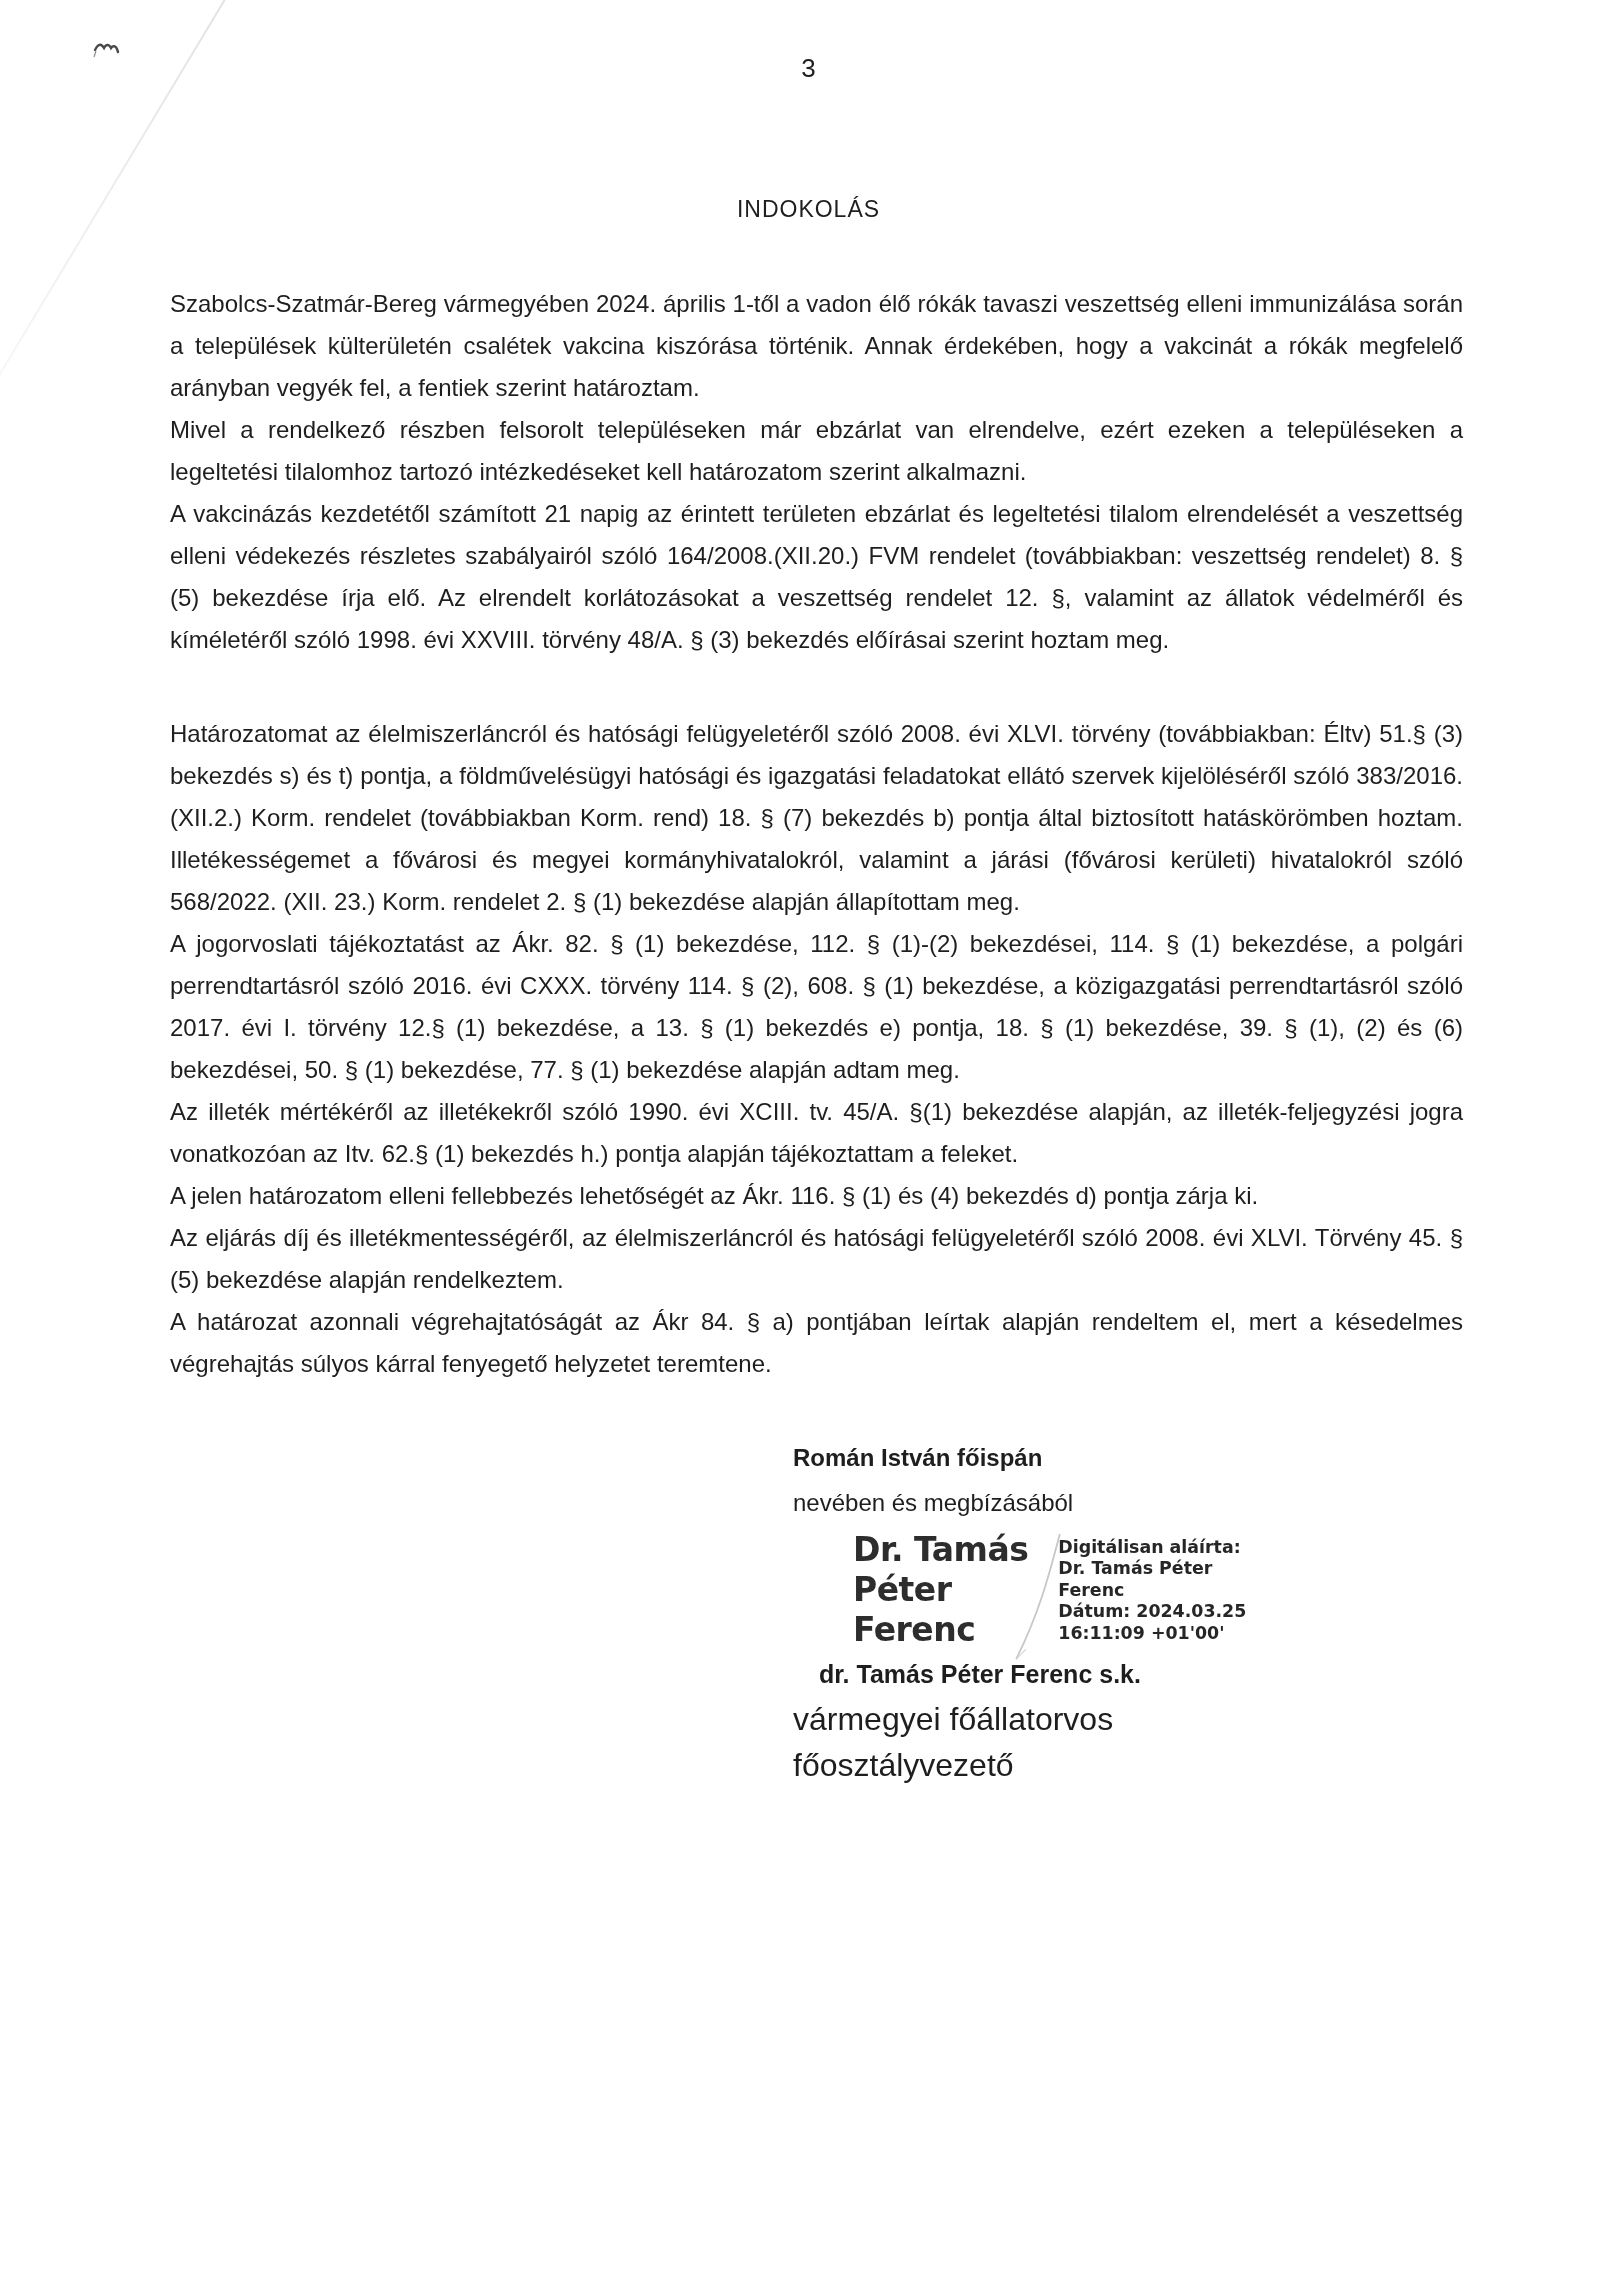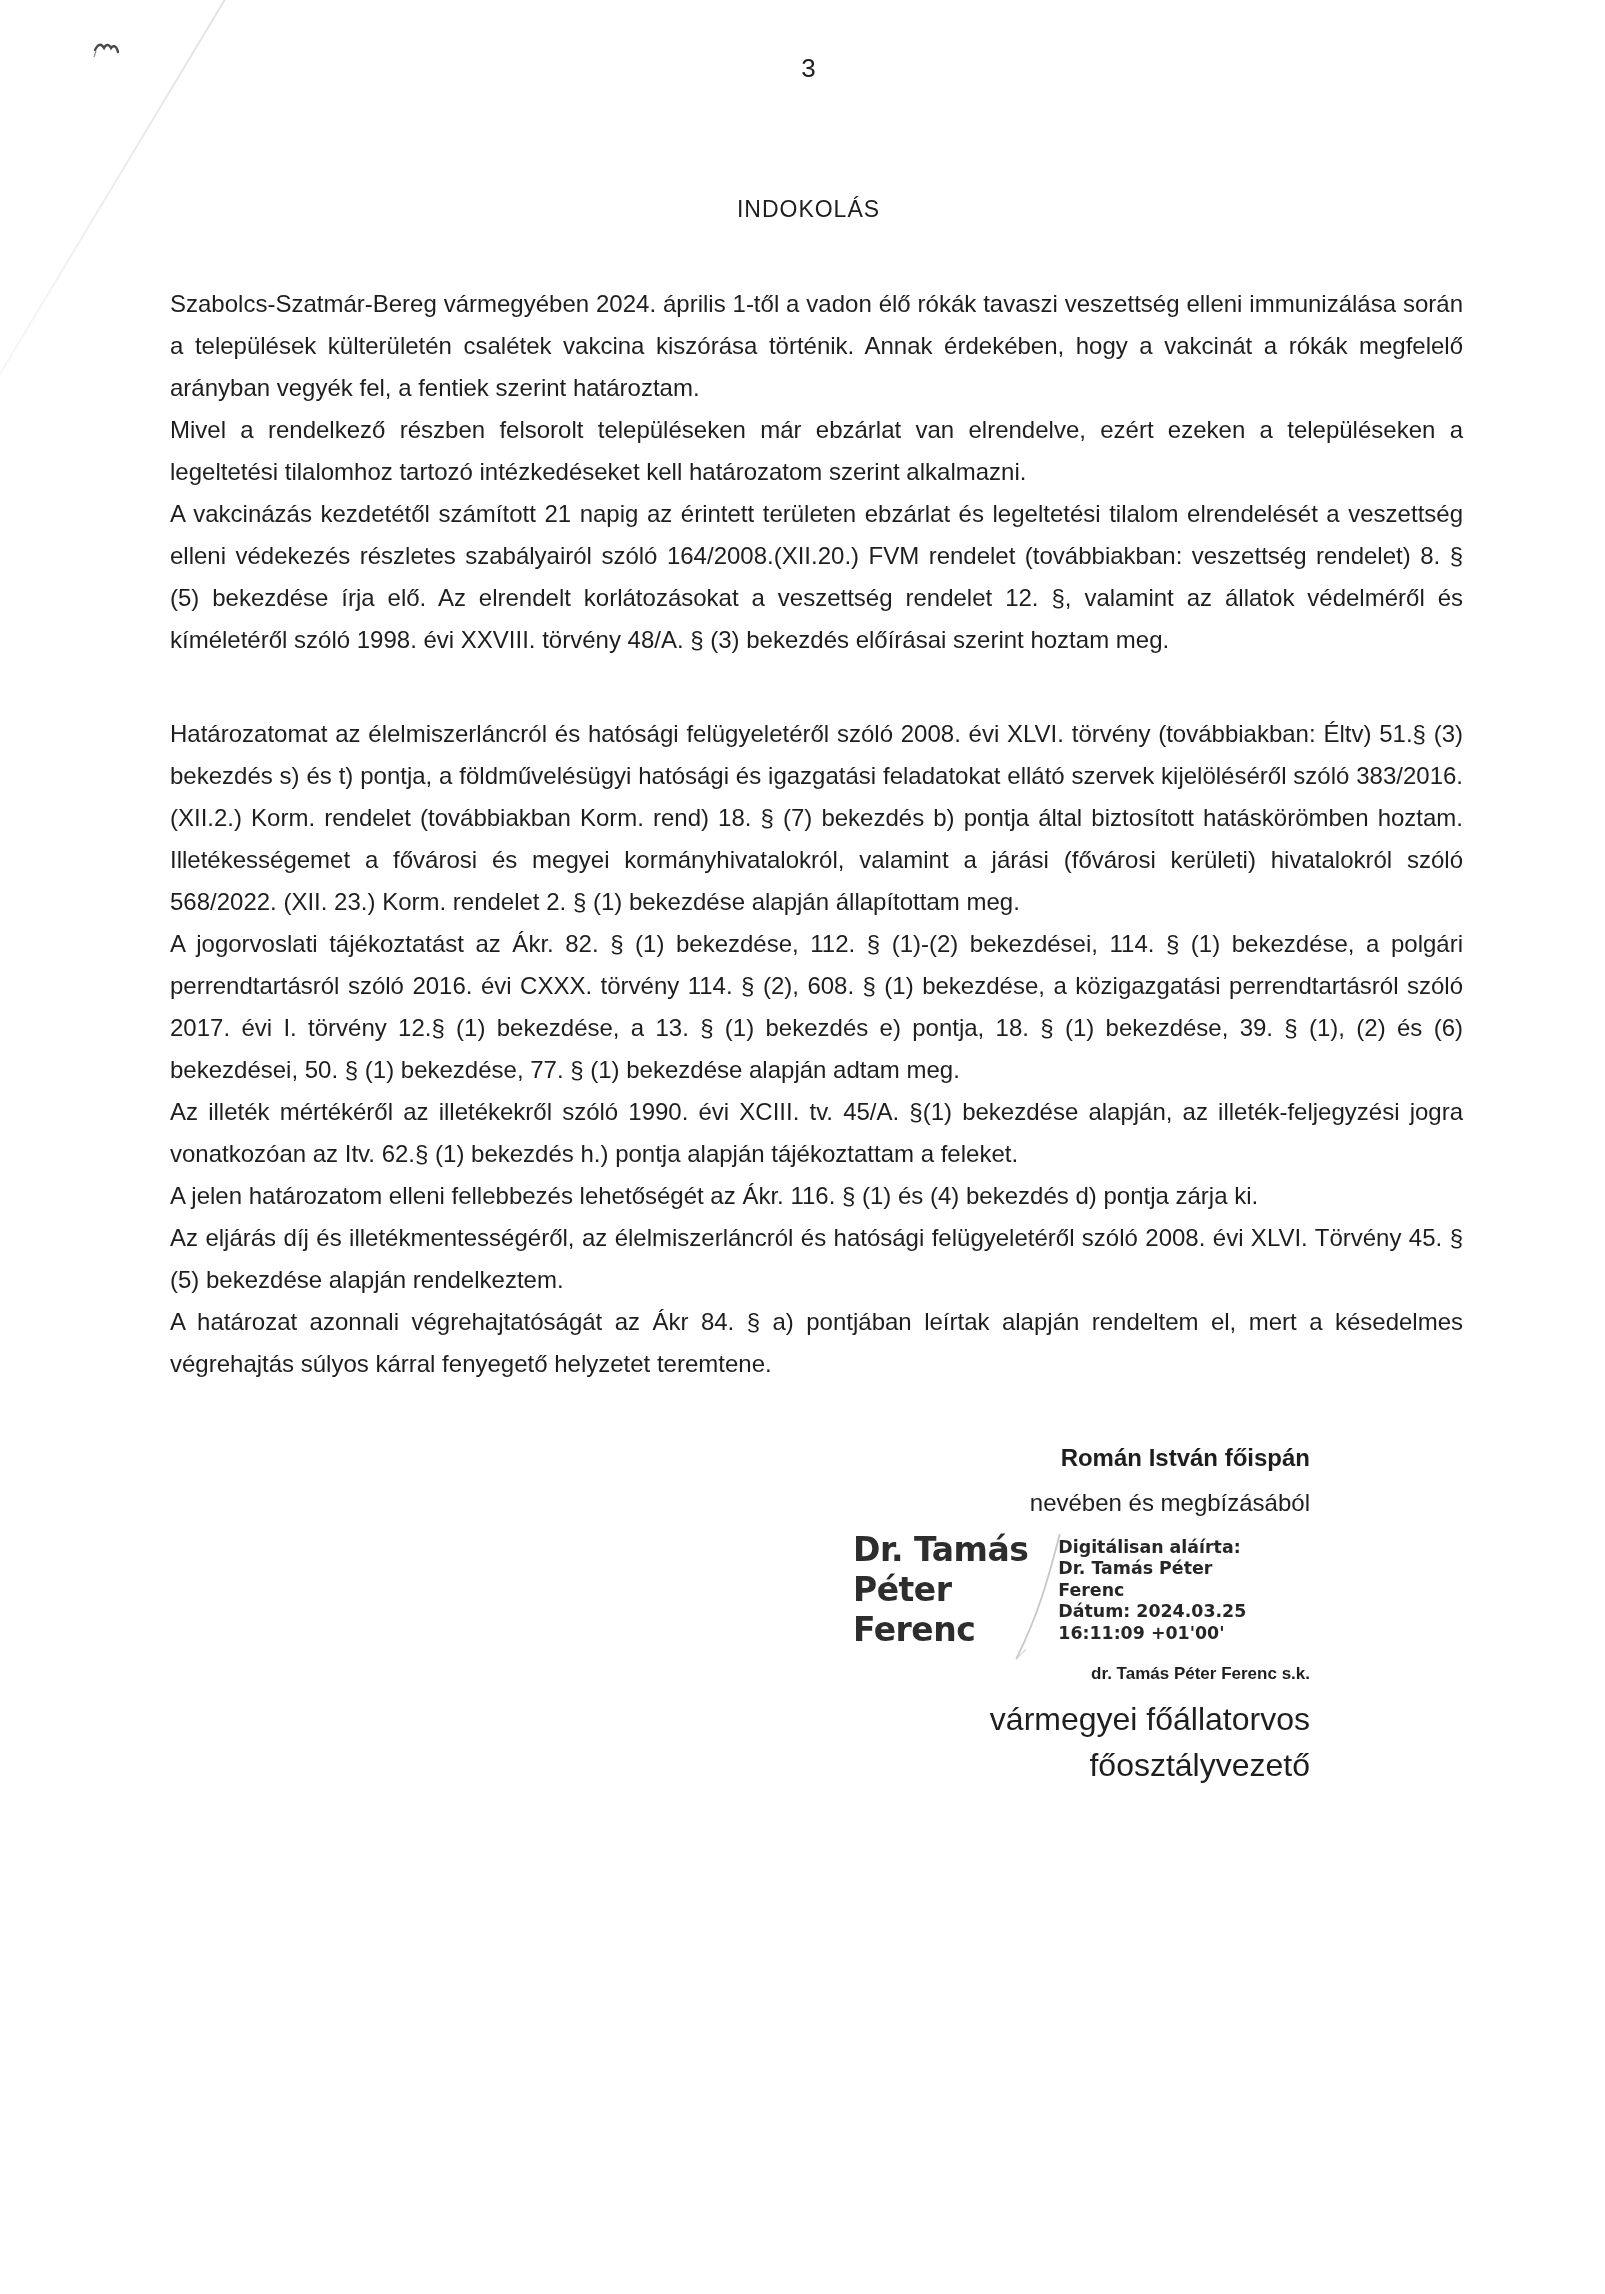--- a/index.html
+++ b/index.html
@@ -56,21 +56,21 @@
     line-height: 30px;
     font-weight: bold;
   }
 
   .sig-block {
     width: 517px;
     margin-left: 639px;
     margin-top: 50px;
     display: flex;
     flex-direction: column;
-    align-items: flex-end;
+    align-items: flex-start;
     text-align: center;
   }
   .sig-principal { font-size: 24px; font-weight: bold; line-height: 45px; }
   .sig-onbehalf  { font-size: 24px; line-height: 46px; }
 
   .stamp {
     position: relative;
     align-self: flex-start;
     margin-left: 60px;
     margin-top: 4px;
@@ -90,21 +90,21 @@
   .stamp-note {
     font-family: "DejaVu Sans", sans-serif;
     font-size: 17.4px;
     line-height: 21.4px;
     margin-left: 30px;
     padding-top: 7px;
     color: #262626;
     white-space: nowrap;
   }
 
-  .sig-signer { font-size: 17px; font-weight: bold; line-height: 44px; margin-top: 2px; }
+  .sig-signer { font-size: 25px; font-weight: bold; line-height: 44px; margin-top: 2px; margin-left: 26px; }
   .sig-role   { font-size: 32px; line-height: 46px; }
 </style>
 </head>
 <body>
 
 <div class="page">
 
   <div class="artifact-line"></div>
   <div class="artifact-mark">
     <svg width="30" height="18" viewBox="0 0 30 18">

